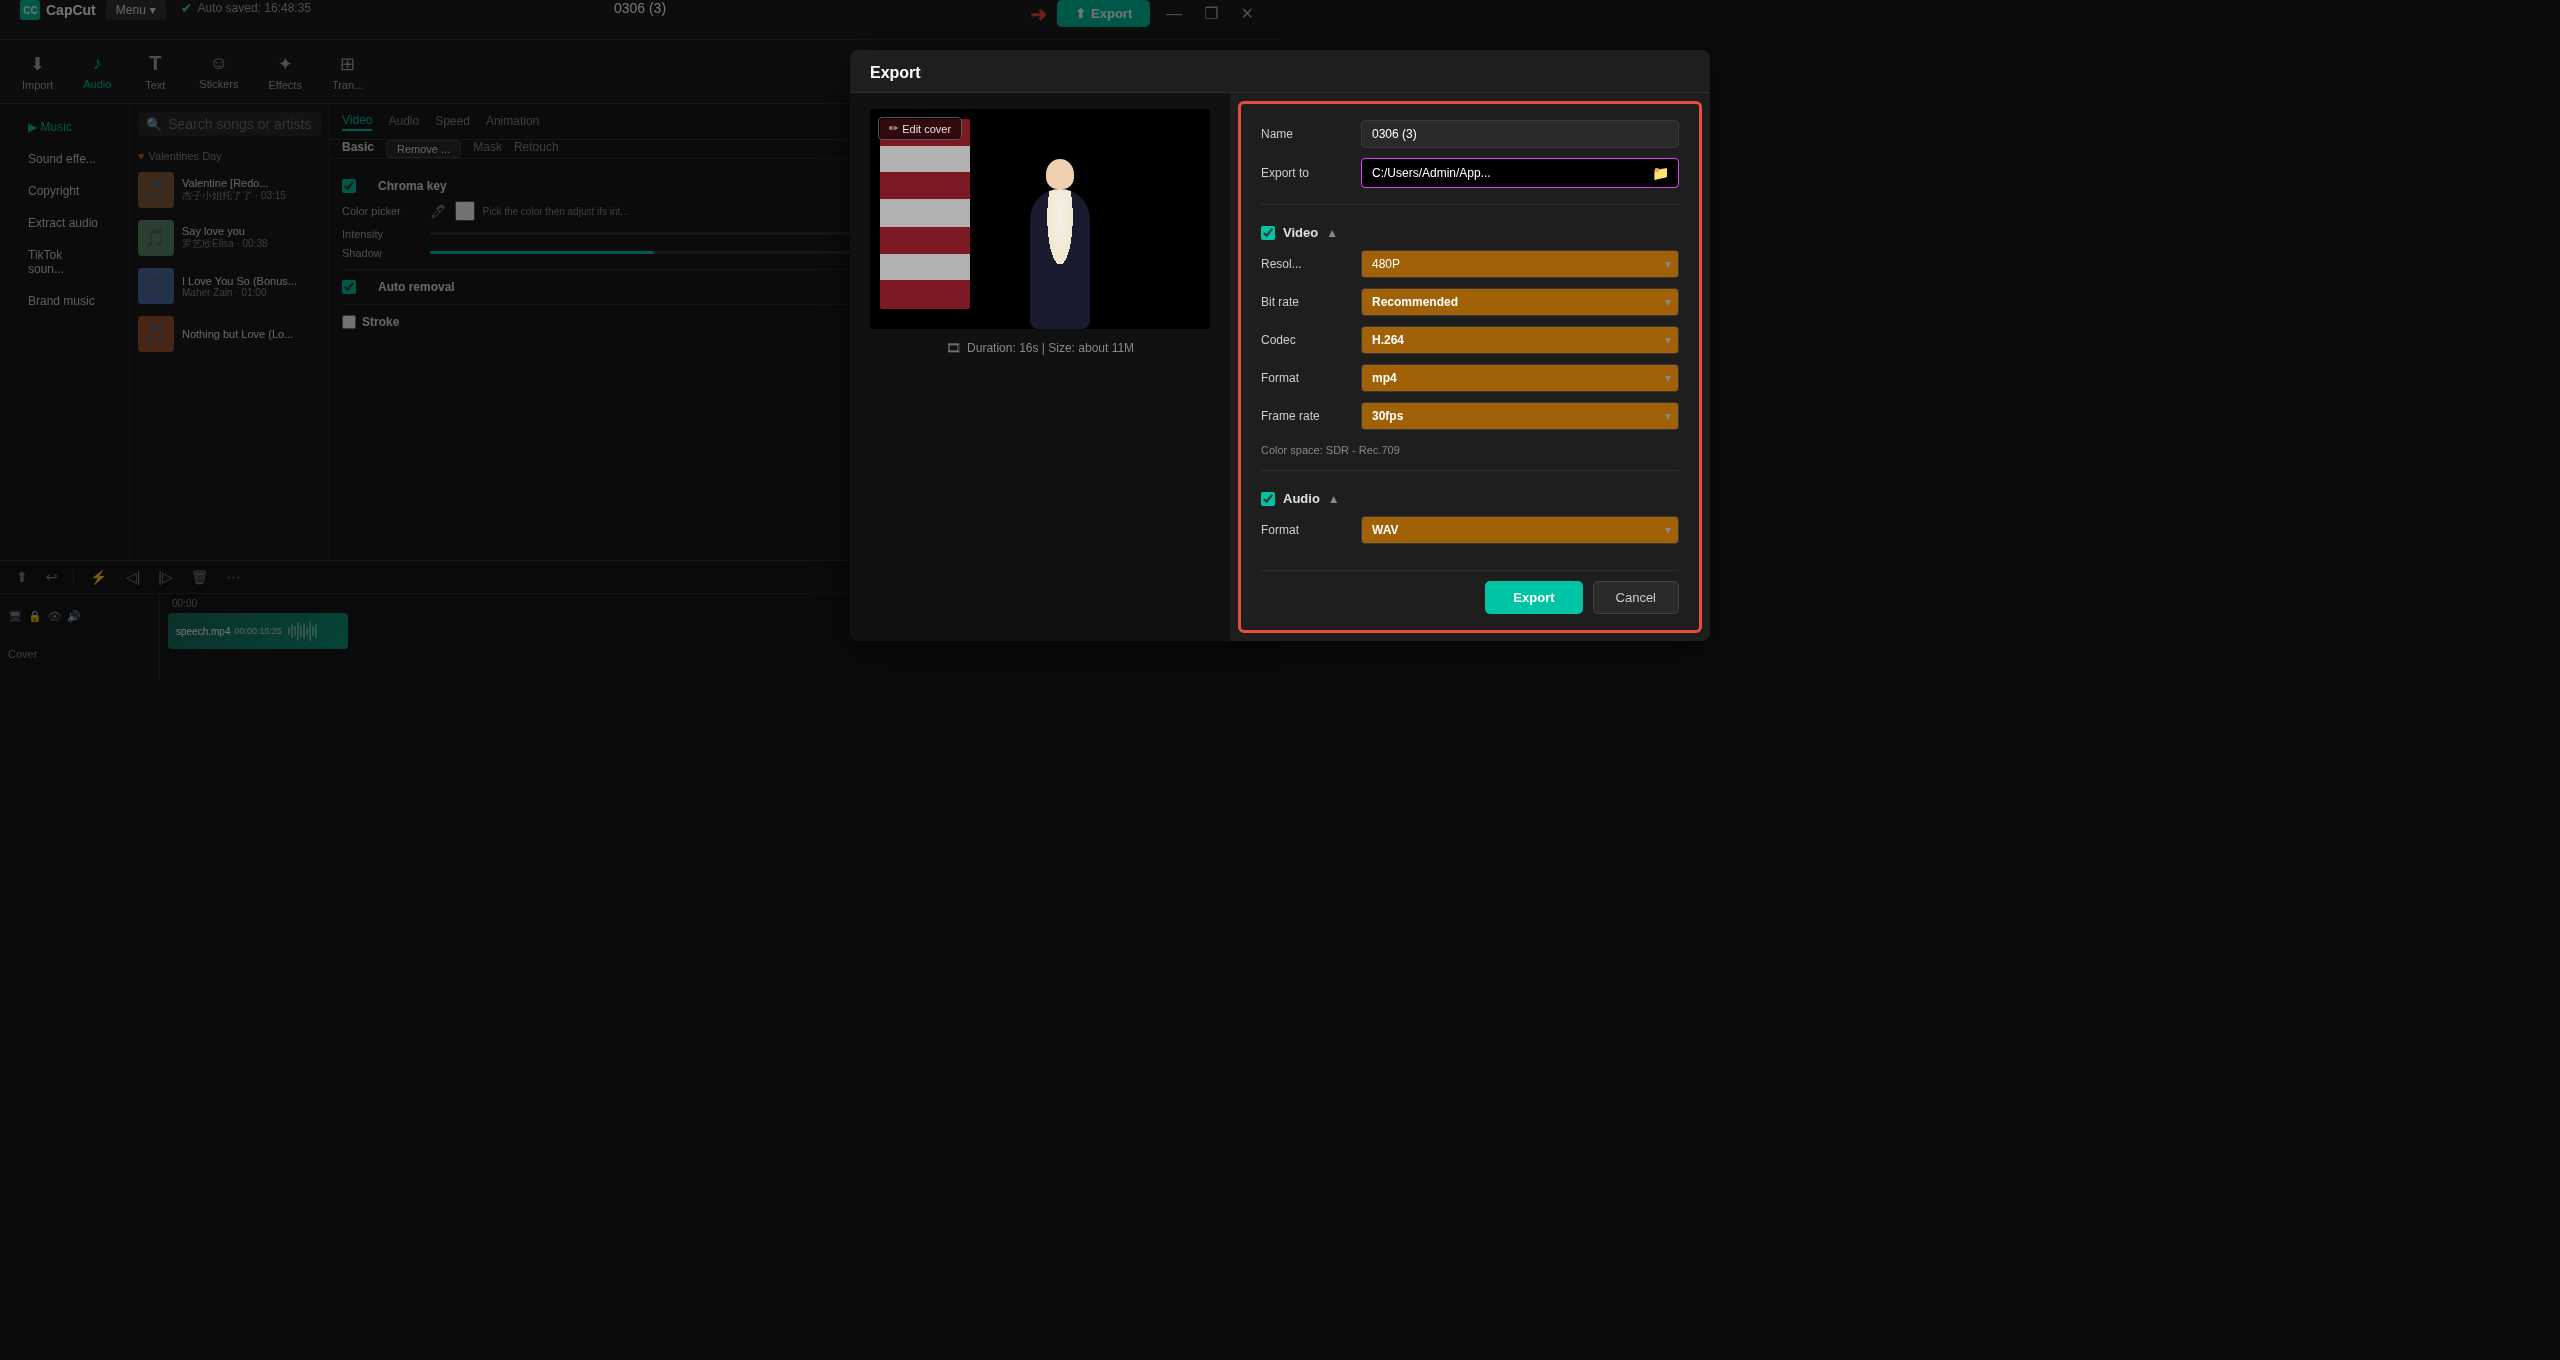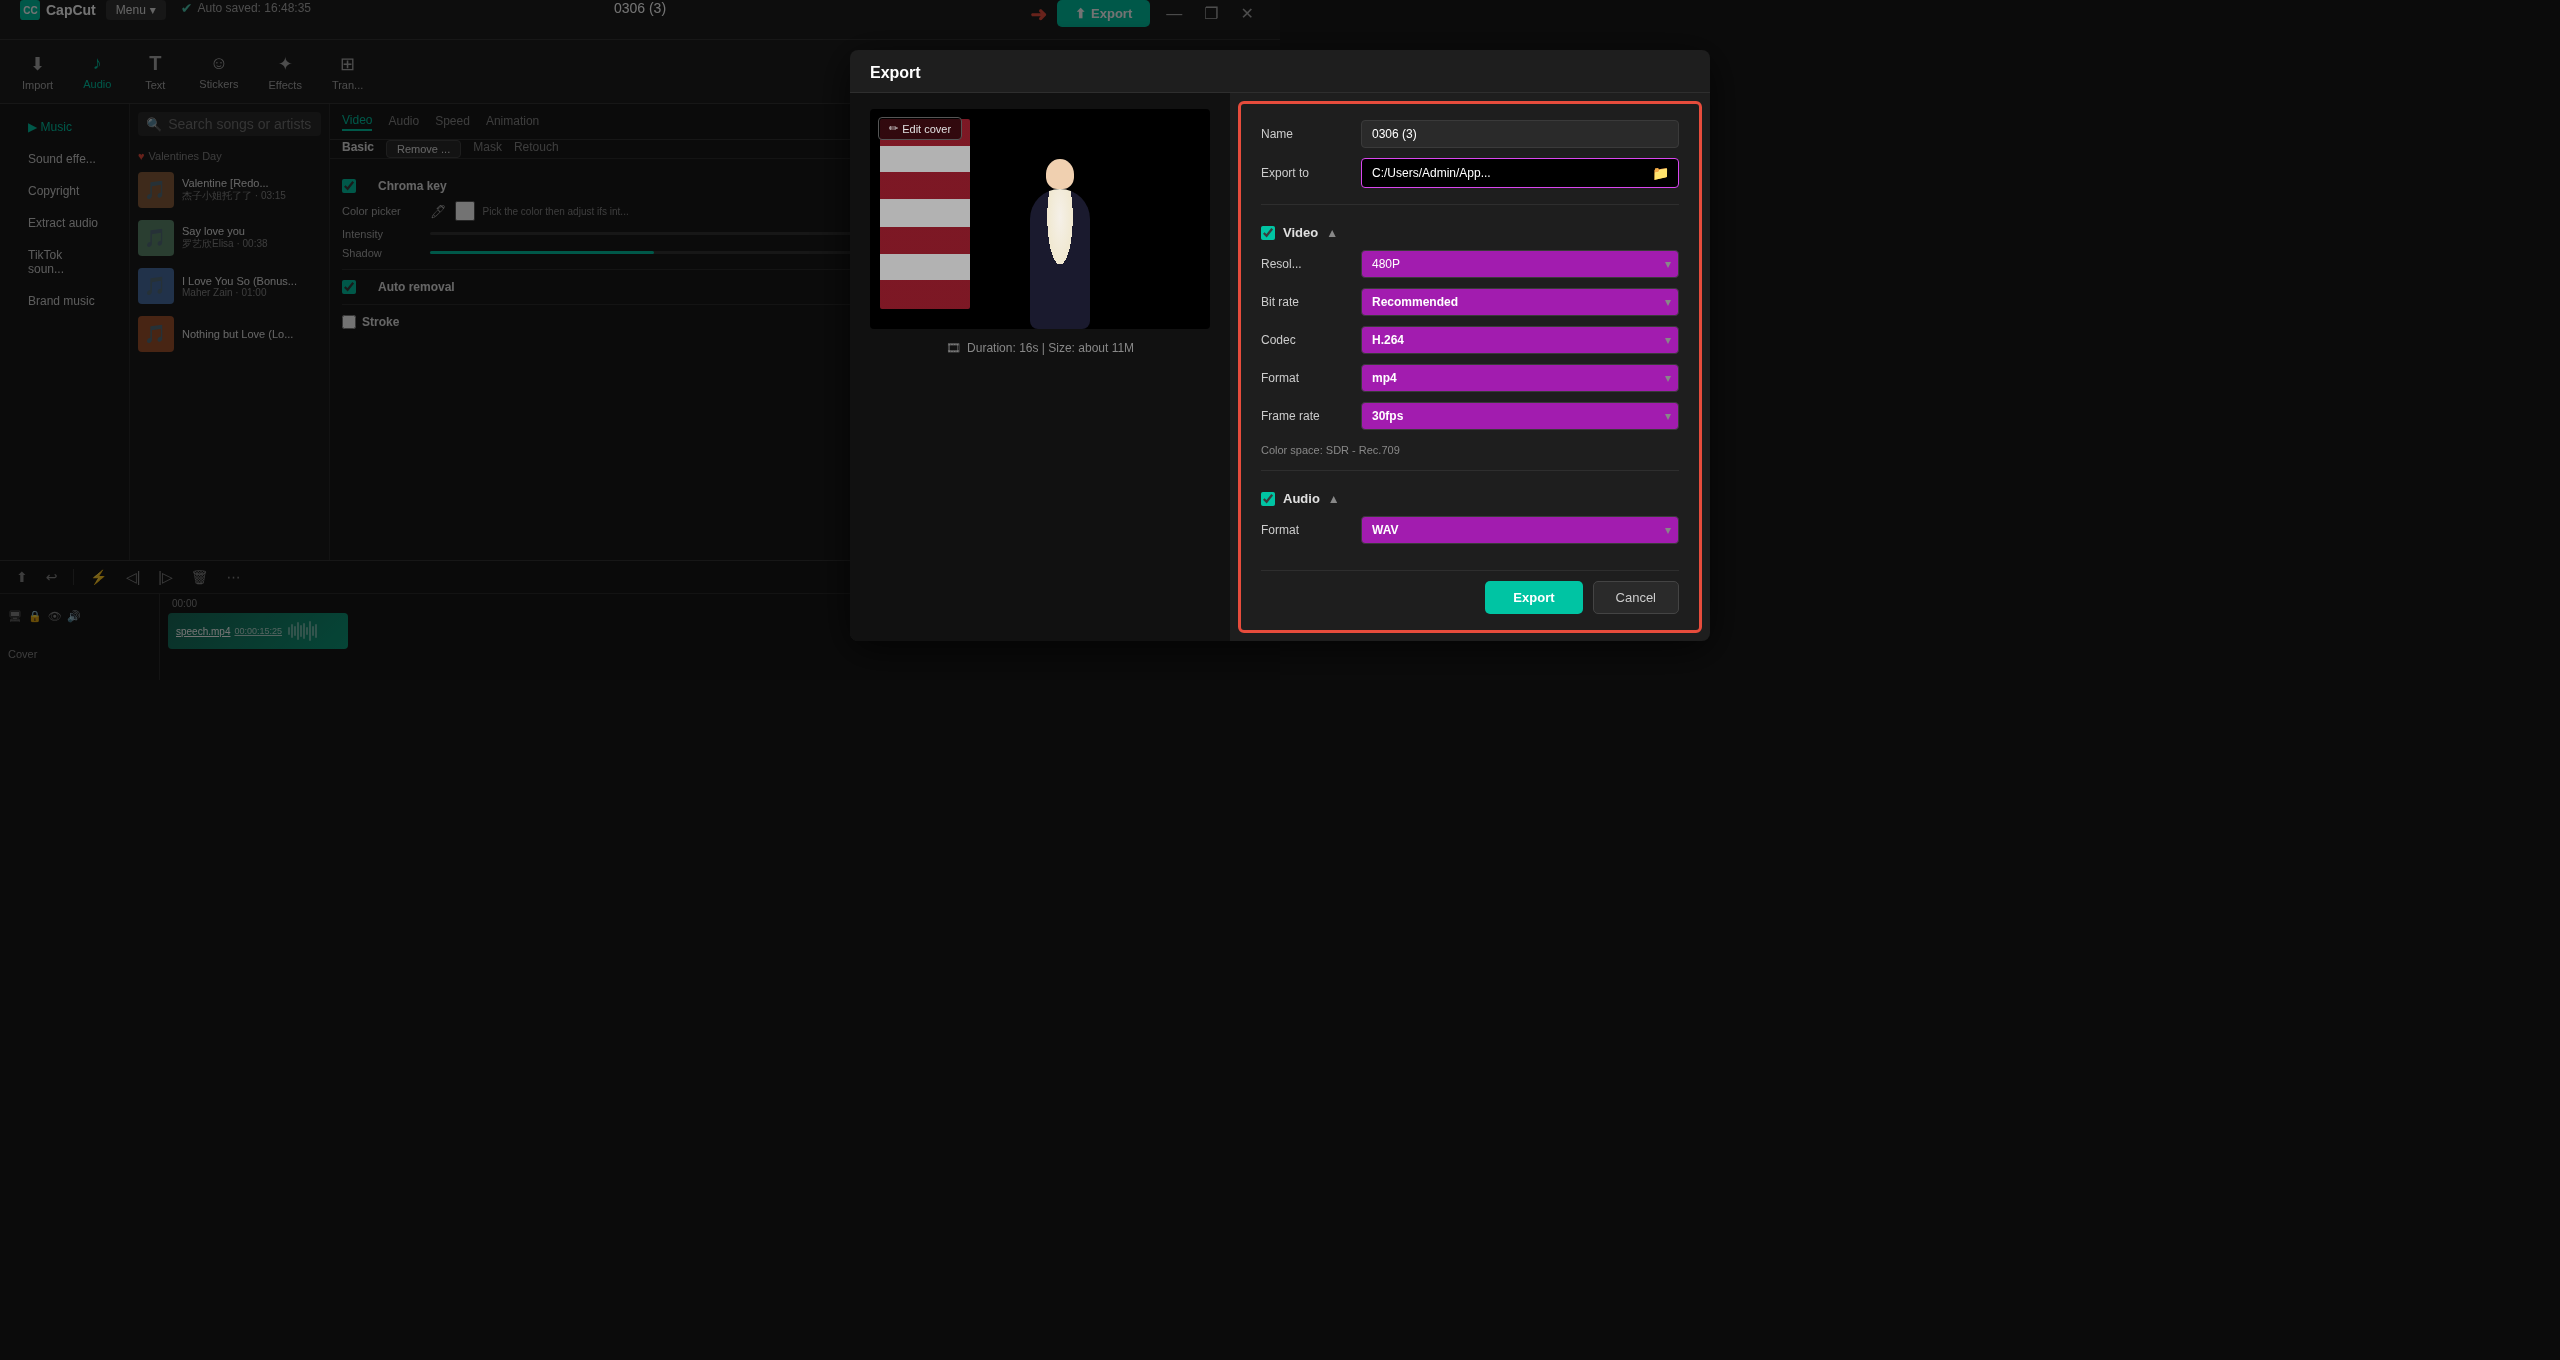--- a/index.html
+++ b/index.html
@@ -298,21 +298,20 @@
       color: #fff;
       gap: 6px;
       position: relative;
       overflow: hidden;
       margin-top: 4px;
     }
     .tl-clip-inner {
       display: flex;
       align-items: center;
       gap: 4px;
-      text-decoration: underline;
     }
 
     
     .modal-overlay {
       position: fixed;
       top: 0; left: 0; right: 0; bottom: 0;
       background: rgba(0,0,0,0.55);
       z-index: 100;
       display: flex;
       align-items: flex-start;
@@ -445,21 +444,21 @@
       color: #888;
       cursor: pointer;
       font-size: 14px;
     }
     .select-wrapper {
       flex: 1;
       position: relative;
     }
     .select-wrapper select {
       width: 100%;
-      background: #a21caf;
+      background: #a16207;
       border: 1px solid #3a3a3a;
       border-radius: 4px;
       color: #fff;
       padding: 6px 28px 6px 10px;
       font-size: 12px;
       outline: none;
       cursor: pointer;
       appearance: none;
       -webkit-appearance: none;
     }

